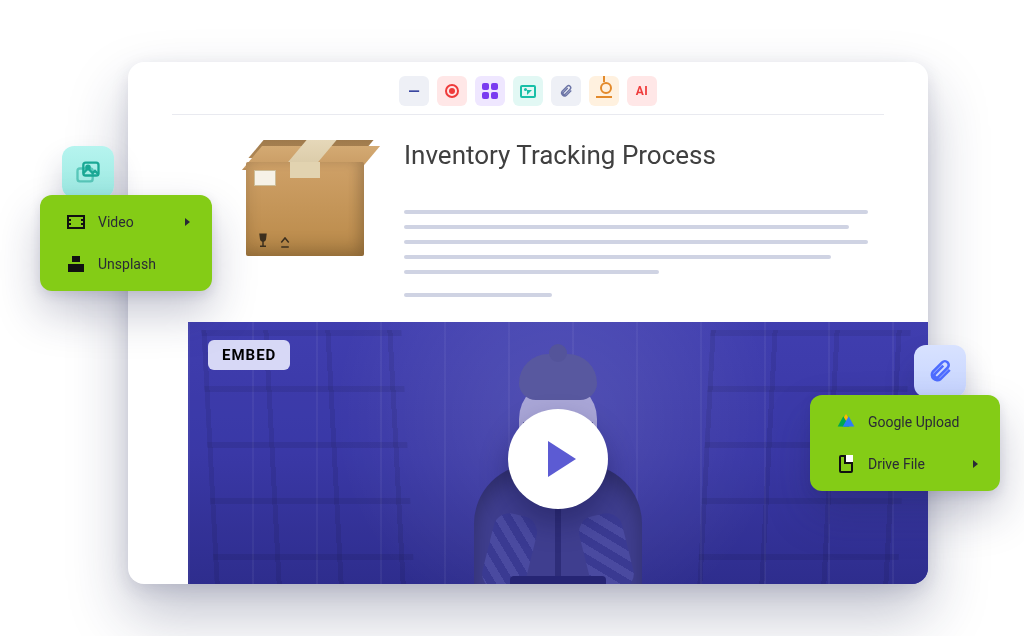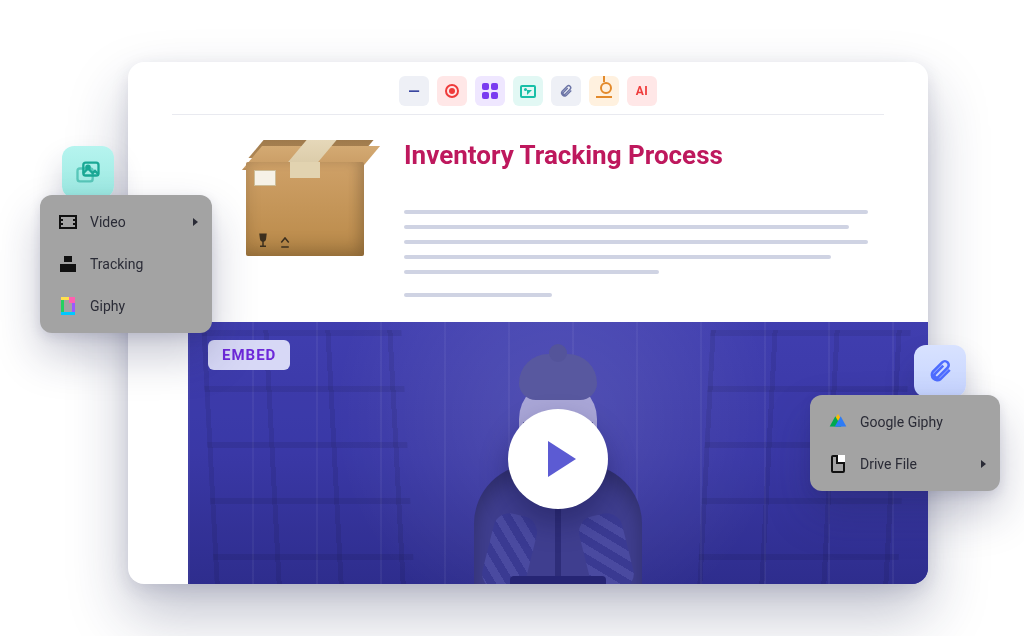--- a/index.html
+++ b/index.html
@@ -89,22 +89,22 @@
                background:#e2d3b0; }
   .box-label  { position:absolute; left:8px; top:30px; width:22px; height:16px; background:#f6f2e7;
                border:1px solid #cdbd98; }
   .box-glyph1 { position:absolute; left:8px;  bottom:10px; width:18px; height:18px; color:#3c2f1e; }
   .box-glyph2 { position:absolute; left:30px; bottom:10px; width:18px; height:18px; color:#3c2f1e; }
 
   
   .doc-text { flex: 1; }
   .doc-title {
     font-size: 26px;
-    font-weight: 700;
-    color: #be185d;
+    font-weight: 400;
+    color: #404040;
     margin-bottom: 40px;
   }
   .ph-line { height:4px; background:#cfd3e3; border-radius:3px; margin-bottom:11px; }
   .ph-line.w100{width:100%;} .ph-line.w96{width:96%;} .ph-line.w92{width:92%;}
   .ph-line.w55{width:55%;} .ph-line.w32{width:32%;}
 
   
   .embed {
     position: absolute;
     left: 60px; right: 0; bottom: 0;
@@ -176,32 +176,32 @@
     content:""; width:0;height:0;
     border-left:28px solid #5c5bd3;
     border-top:18px solid transparent;
     border-bottom:18px solid transparent;
     margin-left:8px;
   }
 
   
   .embed-badge{
     position:absolute; left:20px; top:18px;
-    background:#d7d8f6; color:#6d28d9;
+    background:#d7d8f6; color:#000000;
     font-weight:700; letter-spacing:1px;
     padding:6px 14px; border-radius:6px; font-size:15px;
   }
 
   
   .menu {
     position: absolute;
-    background:#a3a3a3;
+    background:#84cc16;
     border-radius:12px;
     box-shadow: 0 22px 44px rgba(30,36,80,.25), 0 4px 12px rgba(30,36,80,.12);
-    padding: 6px 0;
+    padding: 6px 8px;
     min-width: 172px;
   }
   .menu-item {
     display:flex; align-items:center;
     gap:12px;
     padding:11px 18px;
     font-size:14px;
     color:#2a2b36;
     cursor:pointer;
     position:relative;
@@ -391,52 +391,40 @@
       </span>
     <span>Video</span>
     <span class="chev"></span>
   </div>
   <div class="menu-item">
     <span class="mi-icon">
       <span class="ico-unsplash">
           <span class="notch"></span>
         </span>
     </span>
-    <span>Tracking</span>
-  </div>
-  <div class="menu-item">
-    <span class="mi-icon">
-      <span class="ico-giphy">
-          <span class="b b1"></span>
-          <span class="b b2"></span>
-          <span class="b b3"></span>
-          <span class="b b4"></span>
-          <span class="b b5"></span>
-        </span>
-    </span>
-    <span>Giphy</span>
+    <span>Unsplash</span>
   </div>
 </div>
 
 <div class="attach-fab">
   <svg width="26" height="26" viewBox="0 0 24 24" fill="none" stroke="currentColor" stroke-width="2.4">
     <path d="M21 11l-8.5 8.5a5 5 0 01-7-7L14 4a3.5 3.5 0 115 5l-8.5 8.5a2 2 0 11-3-3L15 7"></path>
   </svg>
 </div>
 
 <div id="attach-menu" class="menu">
   <div class="menu-item">
     <span class="mi-icon">
       <span class="ico-gdrive">
           <span class="t1"></span>
           <span class="t2"></span>
           <span class="t3"></span>
         </span>
     </span>
-    <span>Google Giphy</span>
+    <span>Google Upload</span>
   </div>
   <div class="menu-item">
     <span class="mi-icon">
         <span class="ico-file"></span>
       </span>
     <span>Drive File</span>
     <span class="chev"></span>
   </div>
 </div>
 

